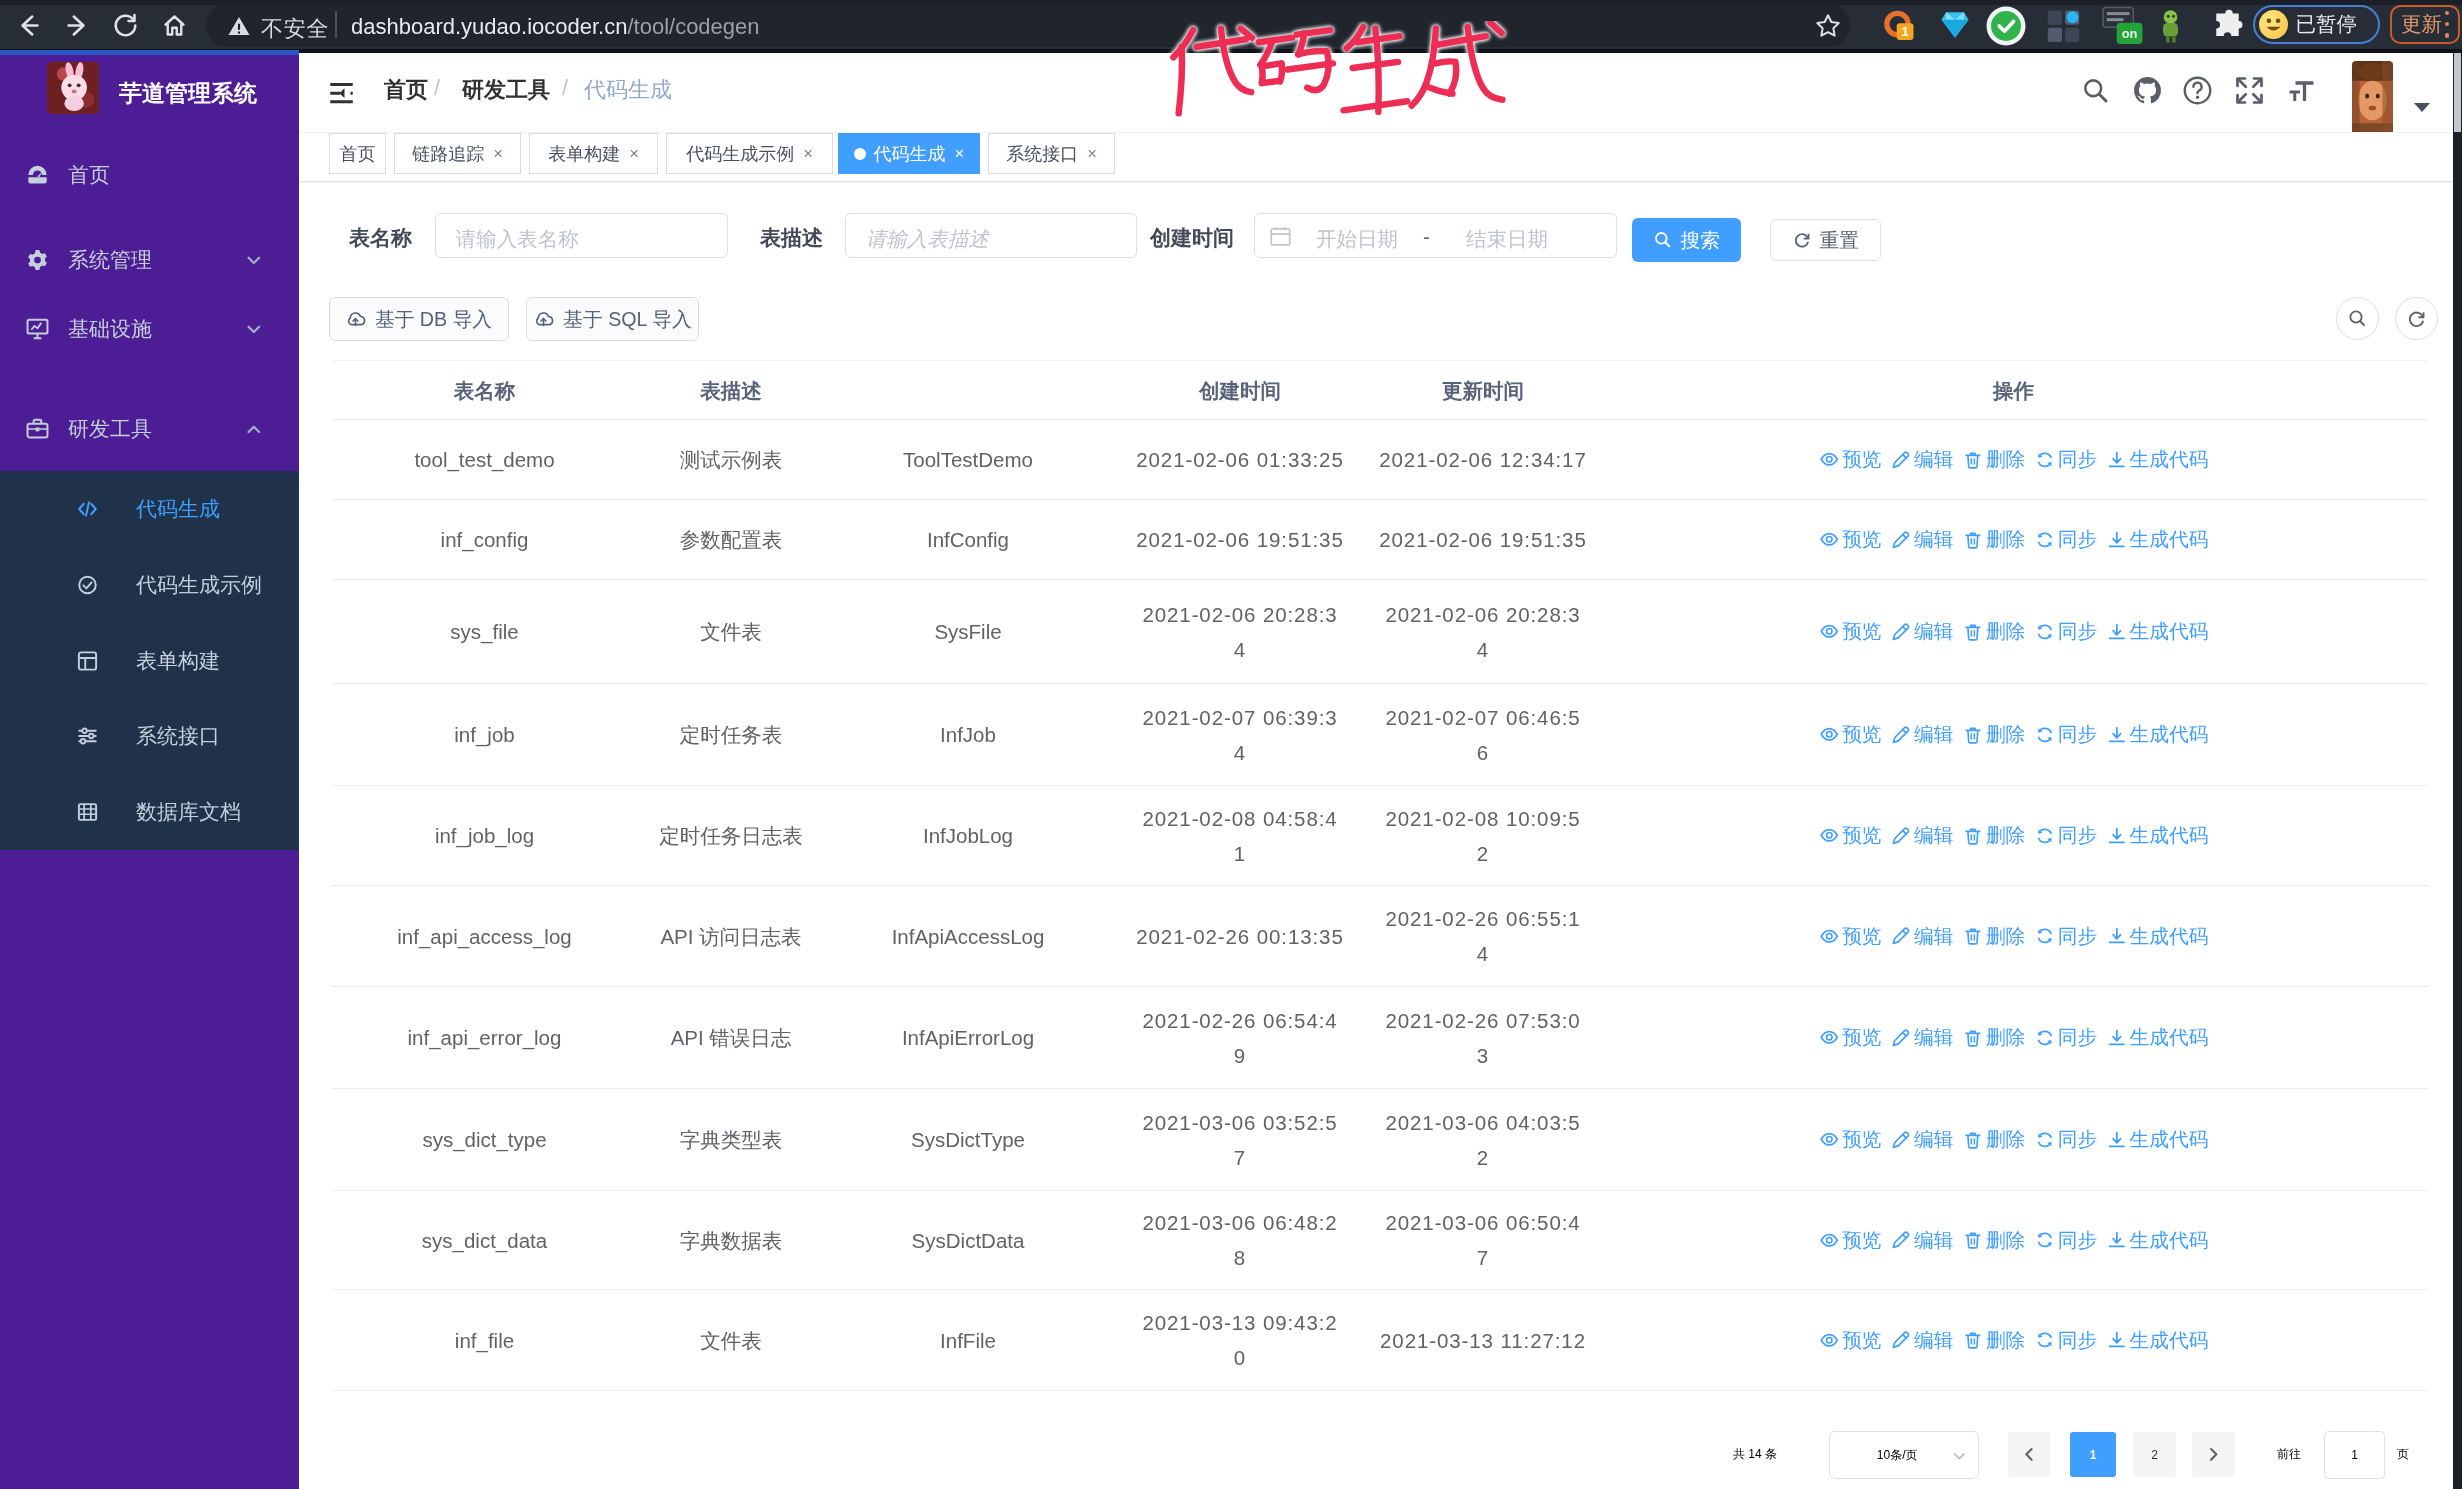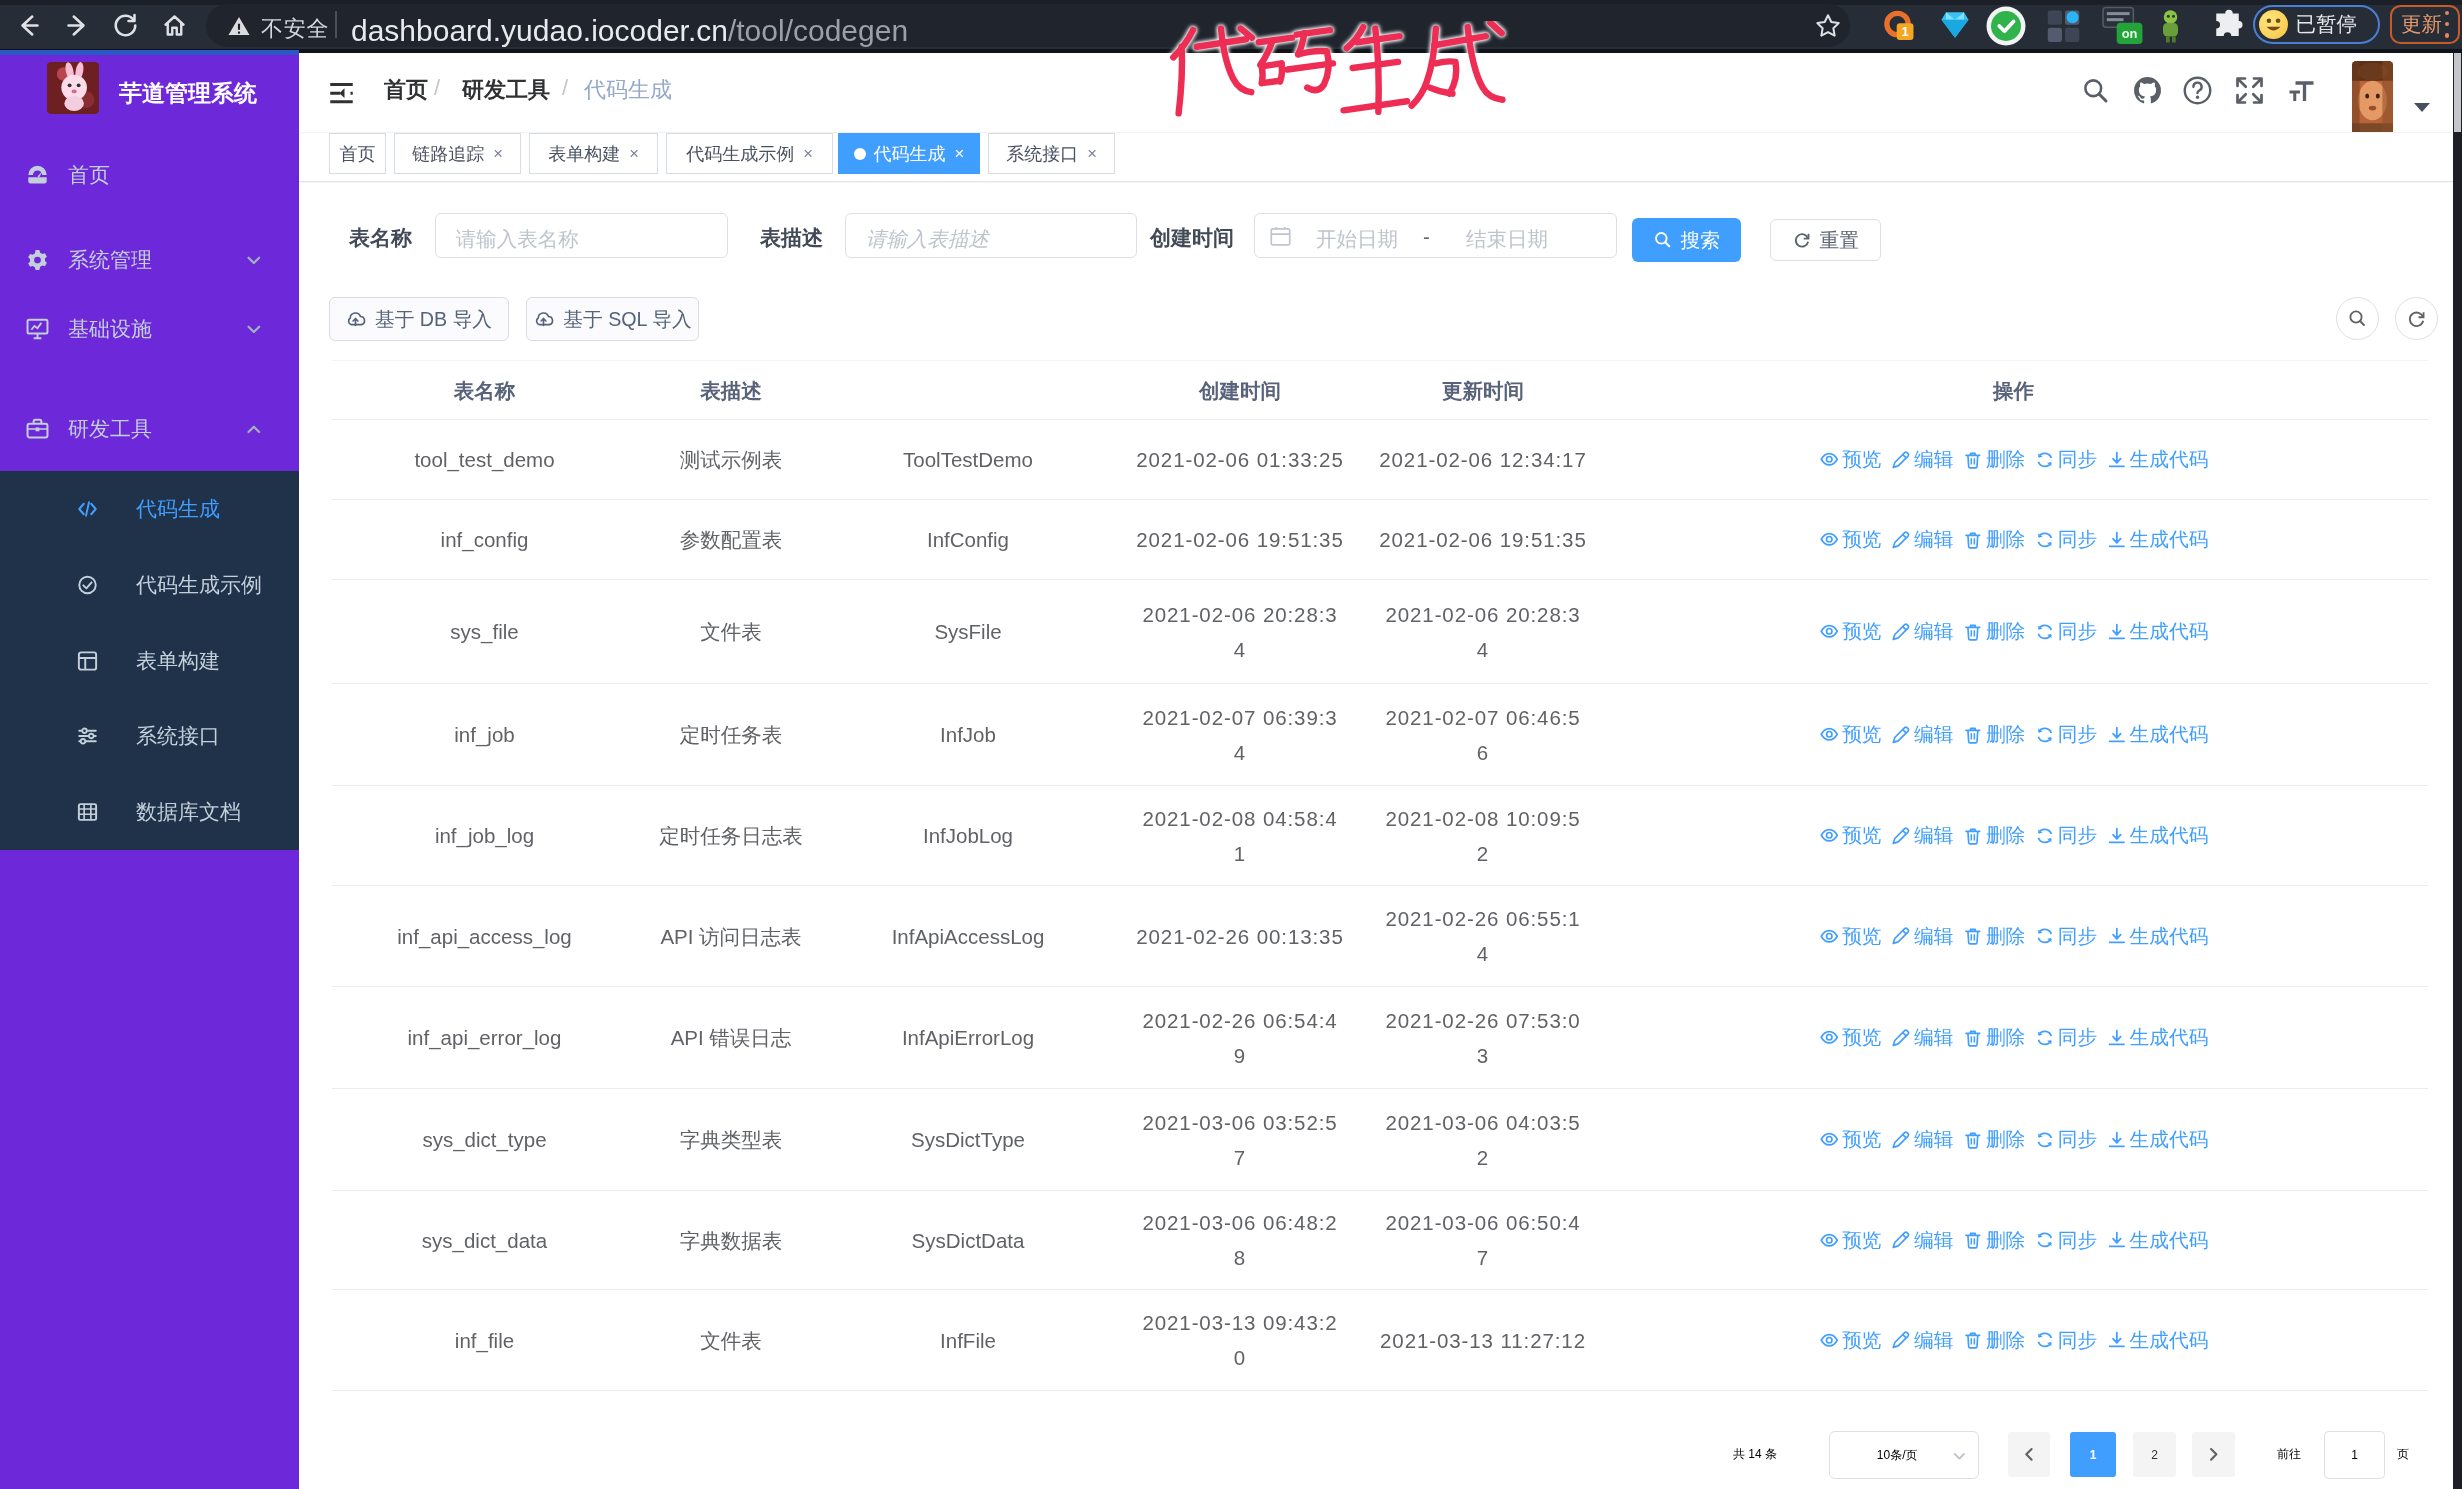--- a/index.html
+++ b/index.html
@@ -9,41 +9,41 @@
   
   #chrome { position:absolute; left:0; top:0; width:2462px; height:53px; background:#272d37; }
   #chrome .topstrip { position:absolute; left:0; top:0; width:2462px; height:5.3px; background:#1b2028; }
   #chrome .botline { position:absolute; left:0; bottom:0; width:2462px; height:3.8px; background:#10141a; }
   .navbtn { position:absolute; top:9px; width:33px; height:33px; color:#dee1e6; }
   .navbtn svg { width:33px; height:33px; }
   #pill { position:absolute; left:206px; top:3.8px; width:1644px; height:43px; background:#1f242d; border-radius:22px; }
   #pill .warn { position:absolute; left:21px; top:9.8px; width:24px; height:24px; }
   #pill .nsafe { position:absolute; left:55px; top:9.8px; font-size:22px; color:#d5d8dd; letter-spacing:0.8px; }
   #pill .sep { position:absolute; left:129px; top:7.6px; width:1.5px; height:27px; background:#4a5057; }
-  #pill .url { position:absolute; left:145px; top:10.6px; font-size:30px; color:#e8eaed; white-space:nowrap; }
+  #pill .url { position:absolute; left:145px; top:10.6px; font-size:22px; color:#e8eaed; white-space:nowrap; }
   #pill .url .gray { color:#9aa0a6; }
   #pill .star { position:absolute; right:9px; top:9px; width:26px; height:26px; }
 
   
   .ext { position:absolute; top:9px; }
   #chip-pause { position:absolute; left:2253px; top:4.5px; width:127px; height:39px; border:2.3px solid #4a7fd4; border-radius:19.7px; display:flex; align-items:center; }
   #chip-pause .face { width:29px; height:29px; border-radius:50%; background:radial-gradient(circle at 35% 35%, #ffe680, #f7c242); margin-left:3.8px; position:relative; }
   #chip-pause .txt { color:#e4e7eb; font-size:20.5px; margin-left:7.6px; }
   #btn-update { position:absolute; left:2390px; top:4.5px; width:70px; height:39px; border:2.3px solid #c95b2a; border-radius:10.6px; color:#e89a6b; font-size:20.5px; display:flex; align-items:center; justify-content:flex-start; padding-left:9px; }
   #dots-update { position:absolute; left:2444px; top:10.6px; width:6px; height:27px; display:flex; flex-direction:column; justify-content:space-between; align-items:center; }
   #dots-update i { width:4.5px; height:4.5px; border-radius:50%; background:#e8835a; }
 
   
   #anno { position:absolute; left:1165px; top:21px; z-index:50; }
 
   
   #app { position:absolute; left:0; top:53px; width:2462px; height:1437px; background:#fff; }
 
   
-  #sidebar { position:absolute; left:0; top:0; width:299px; height:1437px; background:#6d28d9; }
+  #sidebar { position:absolute; left:0; top:0; width:299px; height:1437px; background:#4c1d95; }
   #sidebar .blueline { position:absolute; left:0; top:-3px; width:299px; height:4.5px; background:#2b57c5; }
   #logo { position:absolute; left:0; top:0; width:299px; height:79px; }
   #logo .img { position:absolute; left:47px; top:9px; width:52px; height:52px; background:#7a2430; border-radius:4.5px; overflow:hidden; }
   #logo .title { position:absolute; left:119px; top:25px; font-size:23px; font-weight:700; color:#fff; white-space:nowrap; }
   .mitem { position:absolute; left:0; width:299px; height:85px; color:#c3cfdb; }
   .mitem .mico { position:absolute; left:26px; top:50%; transform:translateY(-50%); width:23px; height:23px; }
   .mitem .mtxt { position:absolute; left:68px; top:50%; transform:translateY(-50%); font-size:21px; white-space:nowrap; }
   .mitem .arrow { position:absolute; left:244px; top:50%; width:19.7px; height:19.7px; transform:translateY(-50%); }
   #submenu { position:absolute; left:0; top:418px; width:299px; height:379px; background:#1f3249; }
   .smitem { position:absolute; left:0; width:299px; height:76px; color:#c3cfdb; }

